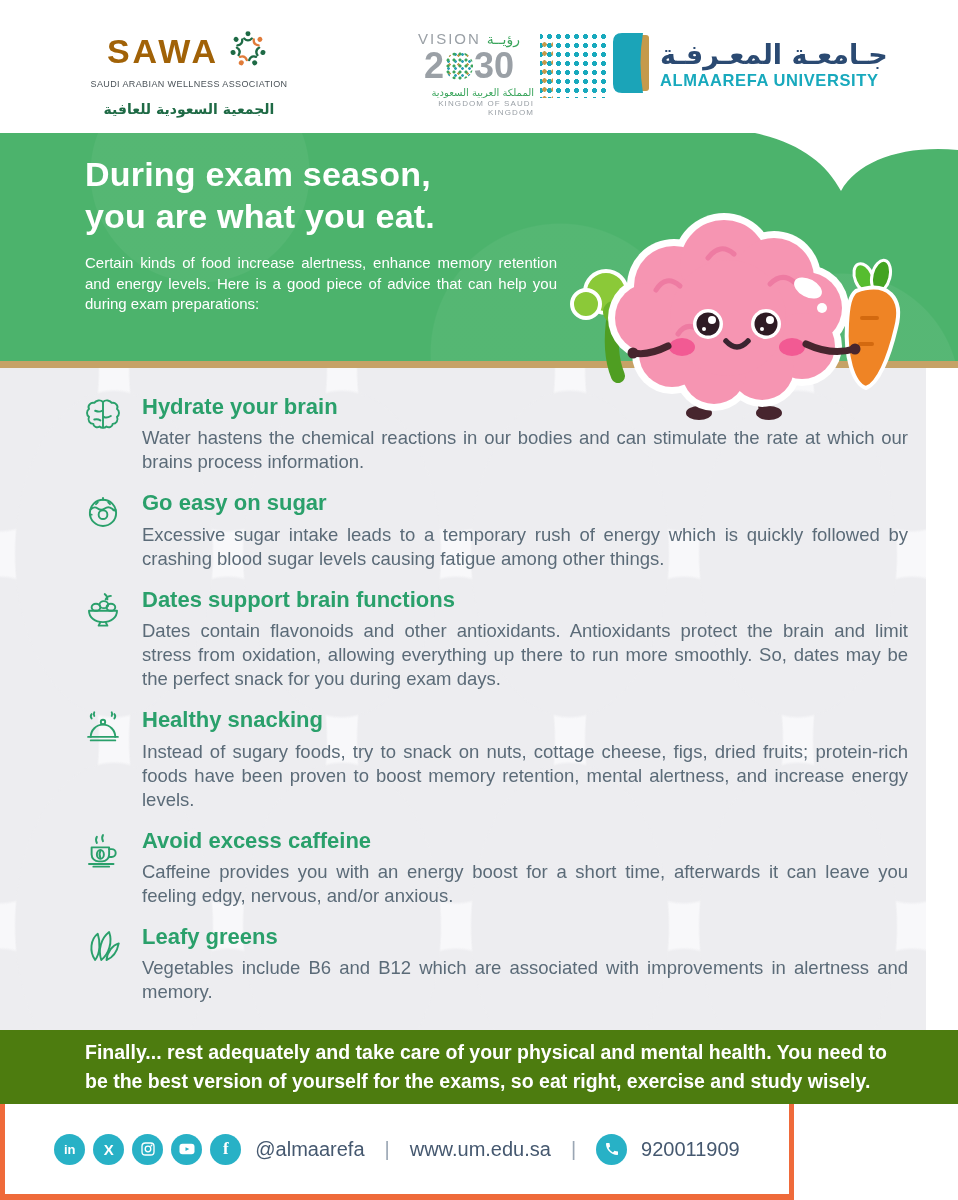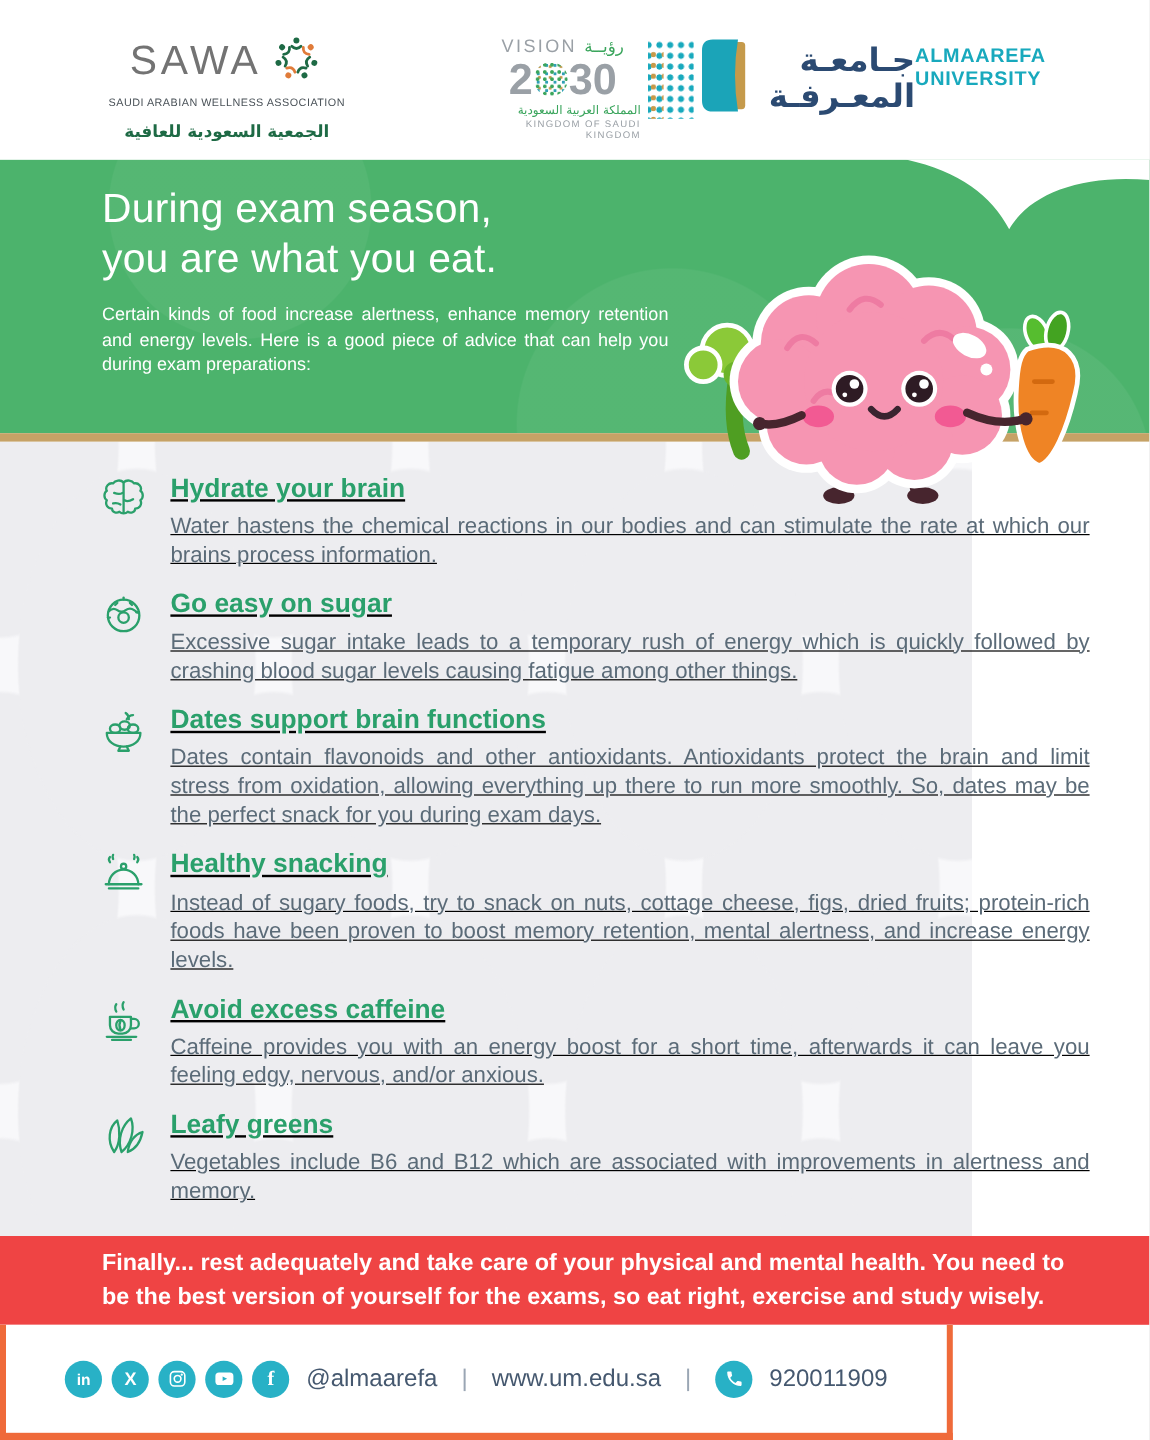--- a/index.html
+++ b/index.html
@@ -3,69 +3,69 @@
 <meta charset="utf-8">
 <style>
   * { margin:0; padding:0; box-sizing:border-box; }
   body { background:#ddd; font-family:"Liberation Sans", sans-serif; }
   .poster { position:relative; width:958px; height:1200px; margin:0 auto; background:#fff; overflow:hidden; }
 
   
   .header { position:absolute; top:0; left:0; width:958px; height:133px; background:#fff; z-index:4; }
   .sawa { position:absolute; left:84px; top:26px; width:210px; text-align:center; }
   .sawa-top { display:flex; align-items:center; justify-content:center; gap:6px; }
-  .sawa-word { font-size:34px; font-weight:400; color:#737373; letter-spacing:3px; }
+  .sawa-word { font-size:34px; font-weight:700; color:#a16207; letter-spacing:3px; }
   .sawa-sub-en { font-size:9px; color:#4a5258; letter-spacing:.4px; margin-top:3px; white-space:nowrap; }
   .sawa-sub-ar { font-family:"DejaVu Sans", sans-serif; font-size:14px; color:#1e6a45; font-weight:700; margin-top:12px; direction:rtl; }
 
   .vision { position:absolute; left:404px; top:30px; width:130px; text-align:right; }
   .vision-line1 { font-size:15px; color:#9aa0a6; letter-spacing:2px; display:flex; justify-content:center; gap:6px; align-items:baseline; }
   .vision-line1 .ar { font-family:"DejaVu Sans", sans-serif; color:#3aa55c; font-size:14px; }
   .vision-year { display:flex; align-items:center; justify-content:center; font-size:36px; font-weight:700; color:#9aa0a6; line-height:1; margin-top:1px; }
   .vision-emblem { display:inline-block; width:28px; height:30px; margin:0 1px;
     background-image: radial-gradient(circle,#3aa55c 1.3px,transparent 1.8px), radial-gradient(circle,#2fa0b5 1.1px,transparent 1.6px), radial-gradient(circle,#c59a4b 1px,transparent 1.5px);
     background-size:6px 6px,7px 7px,9px 9px; clip-path:circle(49%); }
   .vision-kingdom-ar { font-family:"DejaVu Sans", sans-serif; font-size:10px; color:#3aa55c; margin-top:3px; direction:rtl; }
   .vision-kingdom-en { font-size:8px; color:#9aa0a6; letter-spacing:1.1px; margin-top:1px; }
 
   .mu { position:absolute; left:540px; top:30px; width:348px; display:flex; align-items:center; gap:8px; }
   .mu-dots { position:relative; width:66px; height:66px;
     background-image: radial-gradient(circle,#18a9bd 2.3px,transparent 2.8px); background-size:9px 9px; background-position:14px 0; }
   .mu-dots::before { content:""; position:absolute; left:0; top:8px; width:13px; height:58px;
     background-image: radial-gradient(circle,#c59a4b 2px,transparent 2.5px); background-size:9px 9px; }
   .mu-book { margin-left:-4px; }
-  .mu-names { display:flex; flex-direction:row; }
+  .mu-names { display:flex; flex-direction:column; }
   .mu-ar { font-family:"DejaVu Sans", sans-serif; font-size:27px; font-weight:700; color:#2b4a72; direction:rtl; line-height:1.1; }
   .mu-en { font-size:16.5px; font-weight:700; color:#18a9bd; letter-spacing:.6px; margin-top:2px; }
 
   
   .hero { position:absolute; top:133px; left:0; width:958px; height:228px; background:#4cb36c;
     background-image: radial-gradient(circle 110px at 200px 40px, rgba(255,255,255,.05) 99%, transparent 100%),
                       radial-gradient(circle 130px at 560px 220px, rgba(255,255,255,.05) 99%, transparent 100%),
                       radial-gradient(circle 120px at 840px 260px, rgba(255,255,255,.06) 99%, transparent 100%); }
   .heart-notch { position:absolute; top:0; right:0; }
-  .hero-title { position:absolute; left:85px; top:20px; color:#fff; font-size:34px; font-weight:400; line-height:1.24; letter-spacing:.2px; }
+  .hero-title { position:absolute; left:85px; top:20px; color:#fff; font-size:34px; font-weight:700; line-height:1.24; letter-spacing:.2px; }
   .hero-intro { position:absolute; left:85px; top:120px; width:472px; color:#fff; font-size:15px; line-height:1.37; text-align:justify; }
   .gold-bar { position:absolute; top:361px; left:0; width:958px; height:7px; background:#c6a266; z-index:3; }
 
   .mascot { position:absolute; left:556px; top:186px; z-index:6; }
 
   
-  .tips { position:absolute; top:368px; left:0; width:810px; height:662px; background-color:#f8f8fa;
+  .tips { position:absolute; top:368px; left:0; width:926px; height:662px; background-color:#f8f8fa;
     background-image: radial-gradient(100px 165px at 50% 50%, #ededf0 98%, transparent 100%),
                       radial-gradient(100px 165px at 50% 50%, #ededf0 98%, transparent 100%);
     background-size:228px 372px, 228px 372px; background-position:0 0, 114px 186px;
-    padding:26px 0 0 80px;text-decoration:underline; }
+    padding:26px 0 0 80px; }
   .tip { display:flex; align-items:flex-start; gap:16px; margin-bottom:16px; width:828px; }
   .tip-icon { flex:0 0 46px; width:46px; display:flex; justify-content:center; padding-top:1px; }
   .tip-title { color:#2aa06b; font-size:22px; font-weight:700; line-height:1.15; margin-bottom:7px; }
   .tip-body { color:#5b6b78; font-size:18.5px; line-height:1.3; text-align:justify; width:766px; }
 
   
-  .banner { position:absolute; top:1030px; left:0; width:958px; height:74px; background:#ef4444; display:flex; align-items:center; }
+  .banner { position:absolute; top:1030px; left:0; width:958px; height:74px; background:#4d7c0f; display:flex; align-items:center; }
   .banner-text { color:#fff; font-size:19.5px; font-weight:700; line-height:1.5; padding:0 70px 0 85px; }
 
   
   .footer { position:absolute; top:1104px; left:0; width:794px; height:96px; background:#fff;
     border-left:5px solid #ef6a3a; border-right:5px solid #ef6a3a; border-bottom:6px solid #ef6a3a;
     display:flex; align-items:center; justify-content:center; gap:14px; }
   .social-row { display:flex; gap:8px; }
   .soc { width:31px; height:31px; border-radius:50%; background:#28b1c6; display:flex; align-items:center; justify-content:center;
     color:#fff; font-weight:700; cursor:pointer; }
   .soc-in { font-size:13px; letter-spacing:0; }

